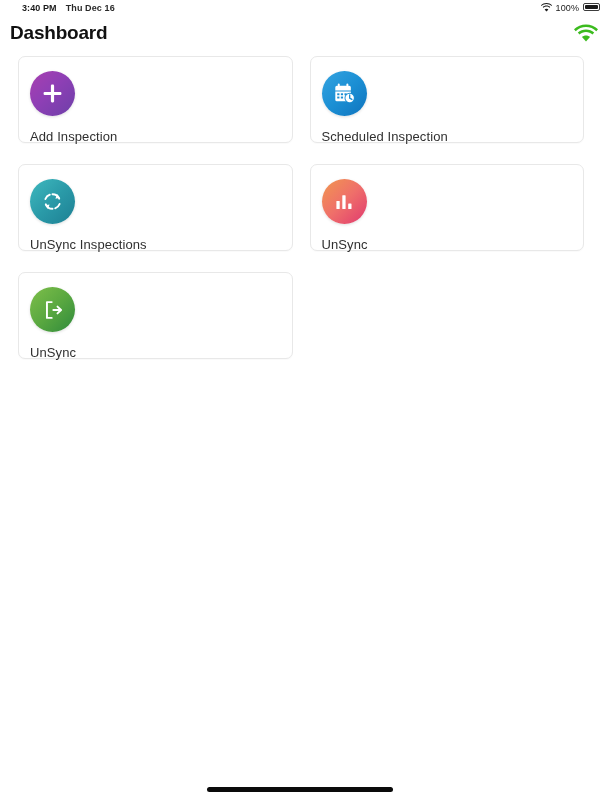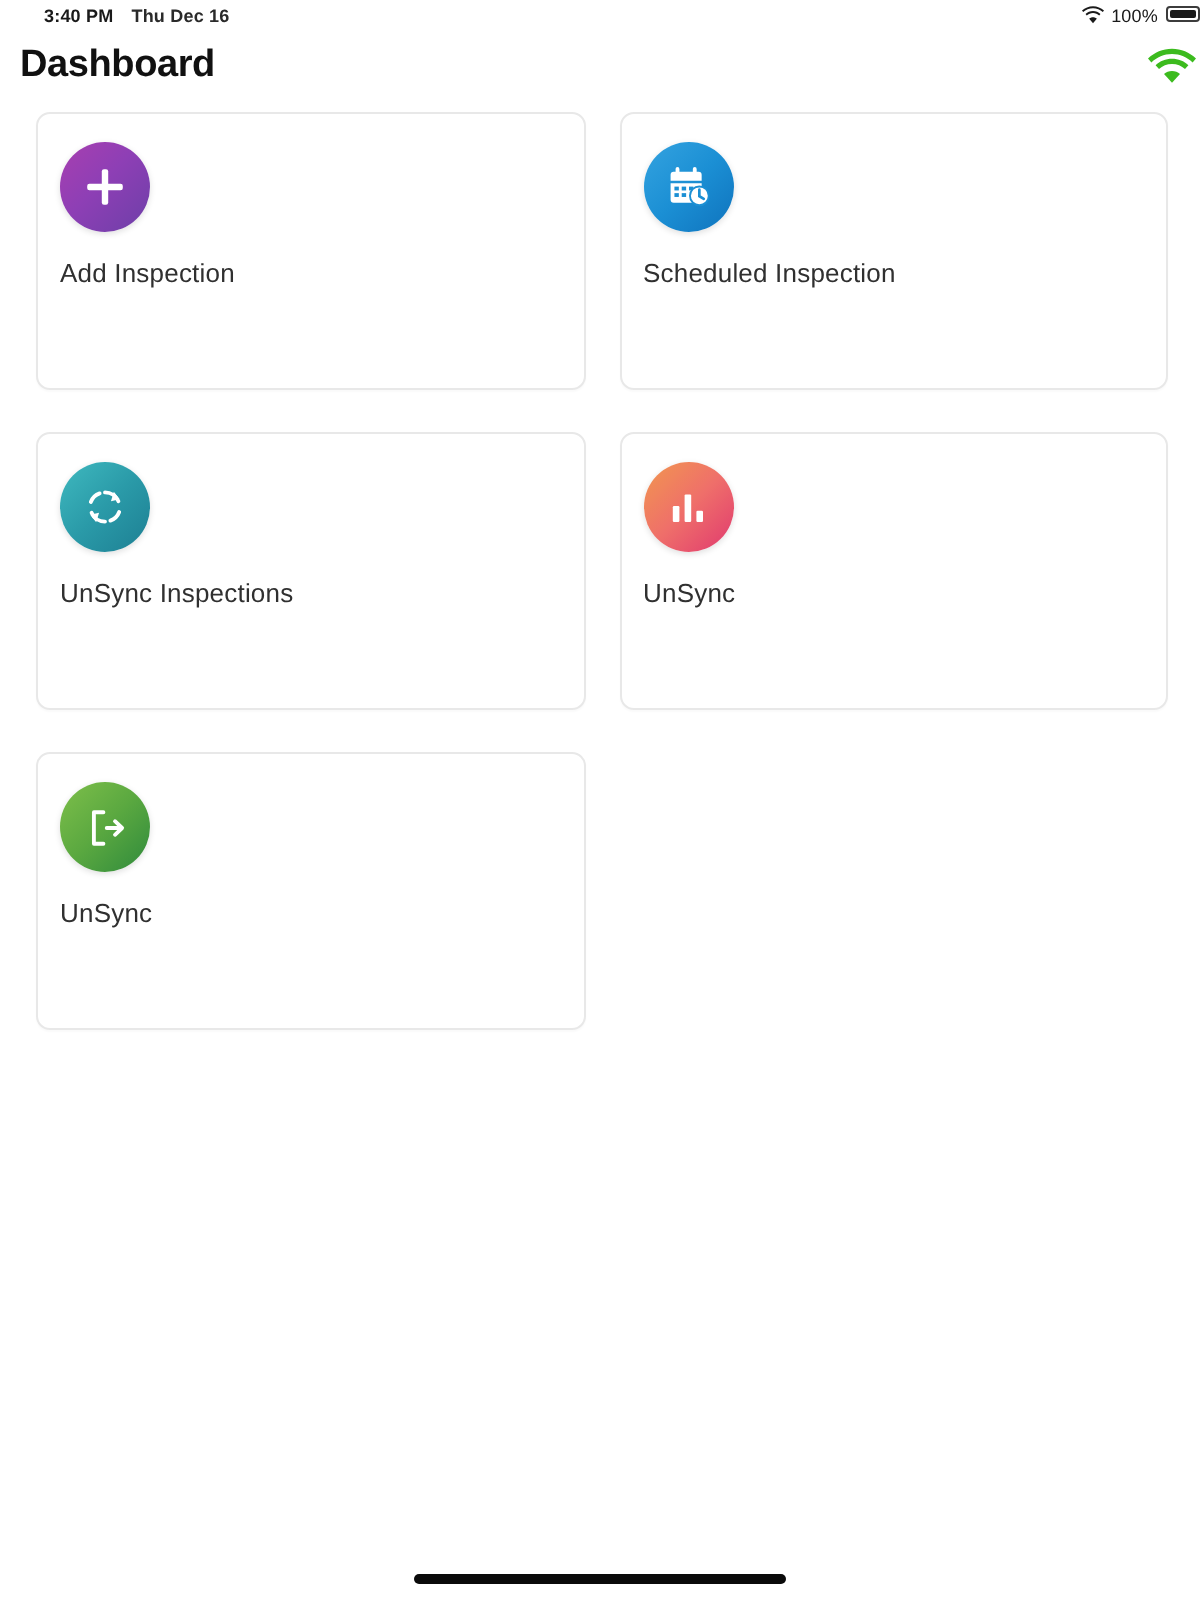--- a/index.html
+++ b/index.html
@@ -53,21 +53,21 @@
     padding:6px 16px 0 18px;
     display:grid;
     grid-template-columns:1fr 1fr;
     column-gap:17px;
     row-gap:21px;
   }
   .card{
     background:#fff;
     border:1px solid #e8e8e8;
     border-radius:7px;
-    height:139px;
+    height:87px;
     padding:14px 0 0 11px;
     box-shadow:0 1px 1px rgba(0,0,0,.025);
     position:relative;
     cursor:pointer;
   }
   .card-icon{
     width:45px; height:45px; border-radius:50%;
     display:flex; align-items:center; justify-content:center;
     box-shadow:0 1px 3px rgba(0,0,0,.13);
   }

